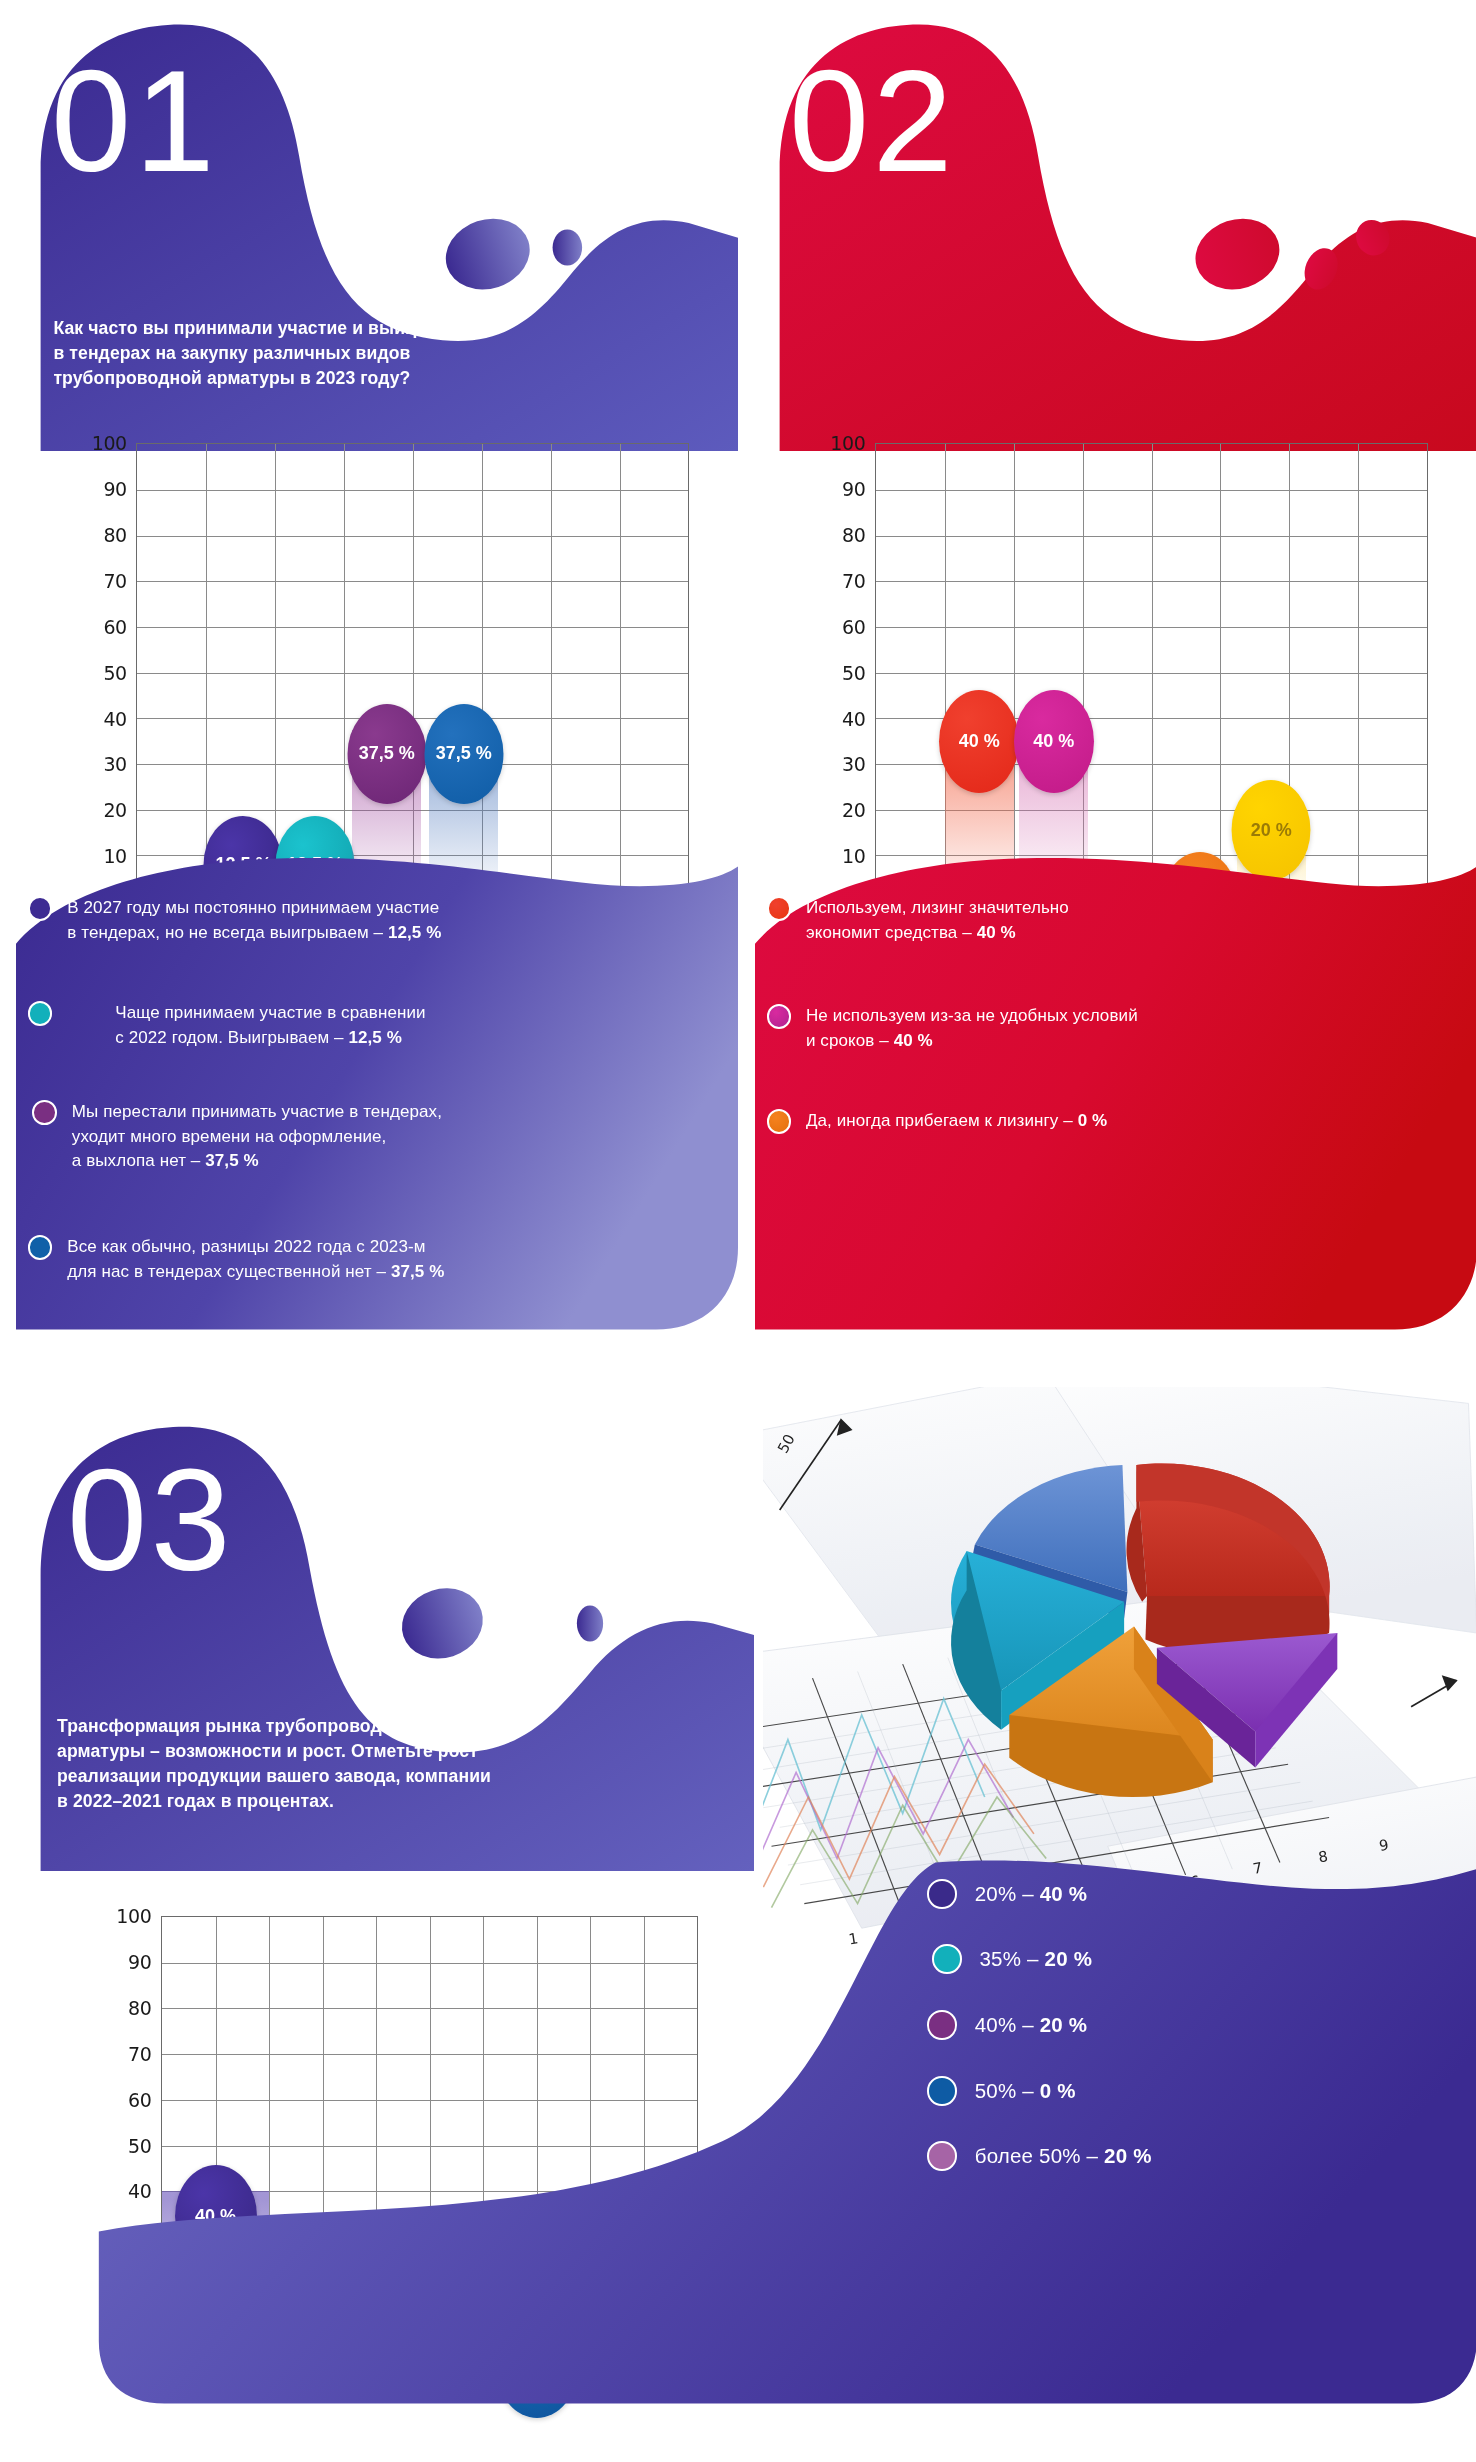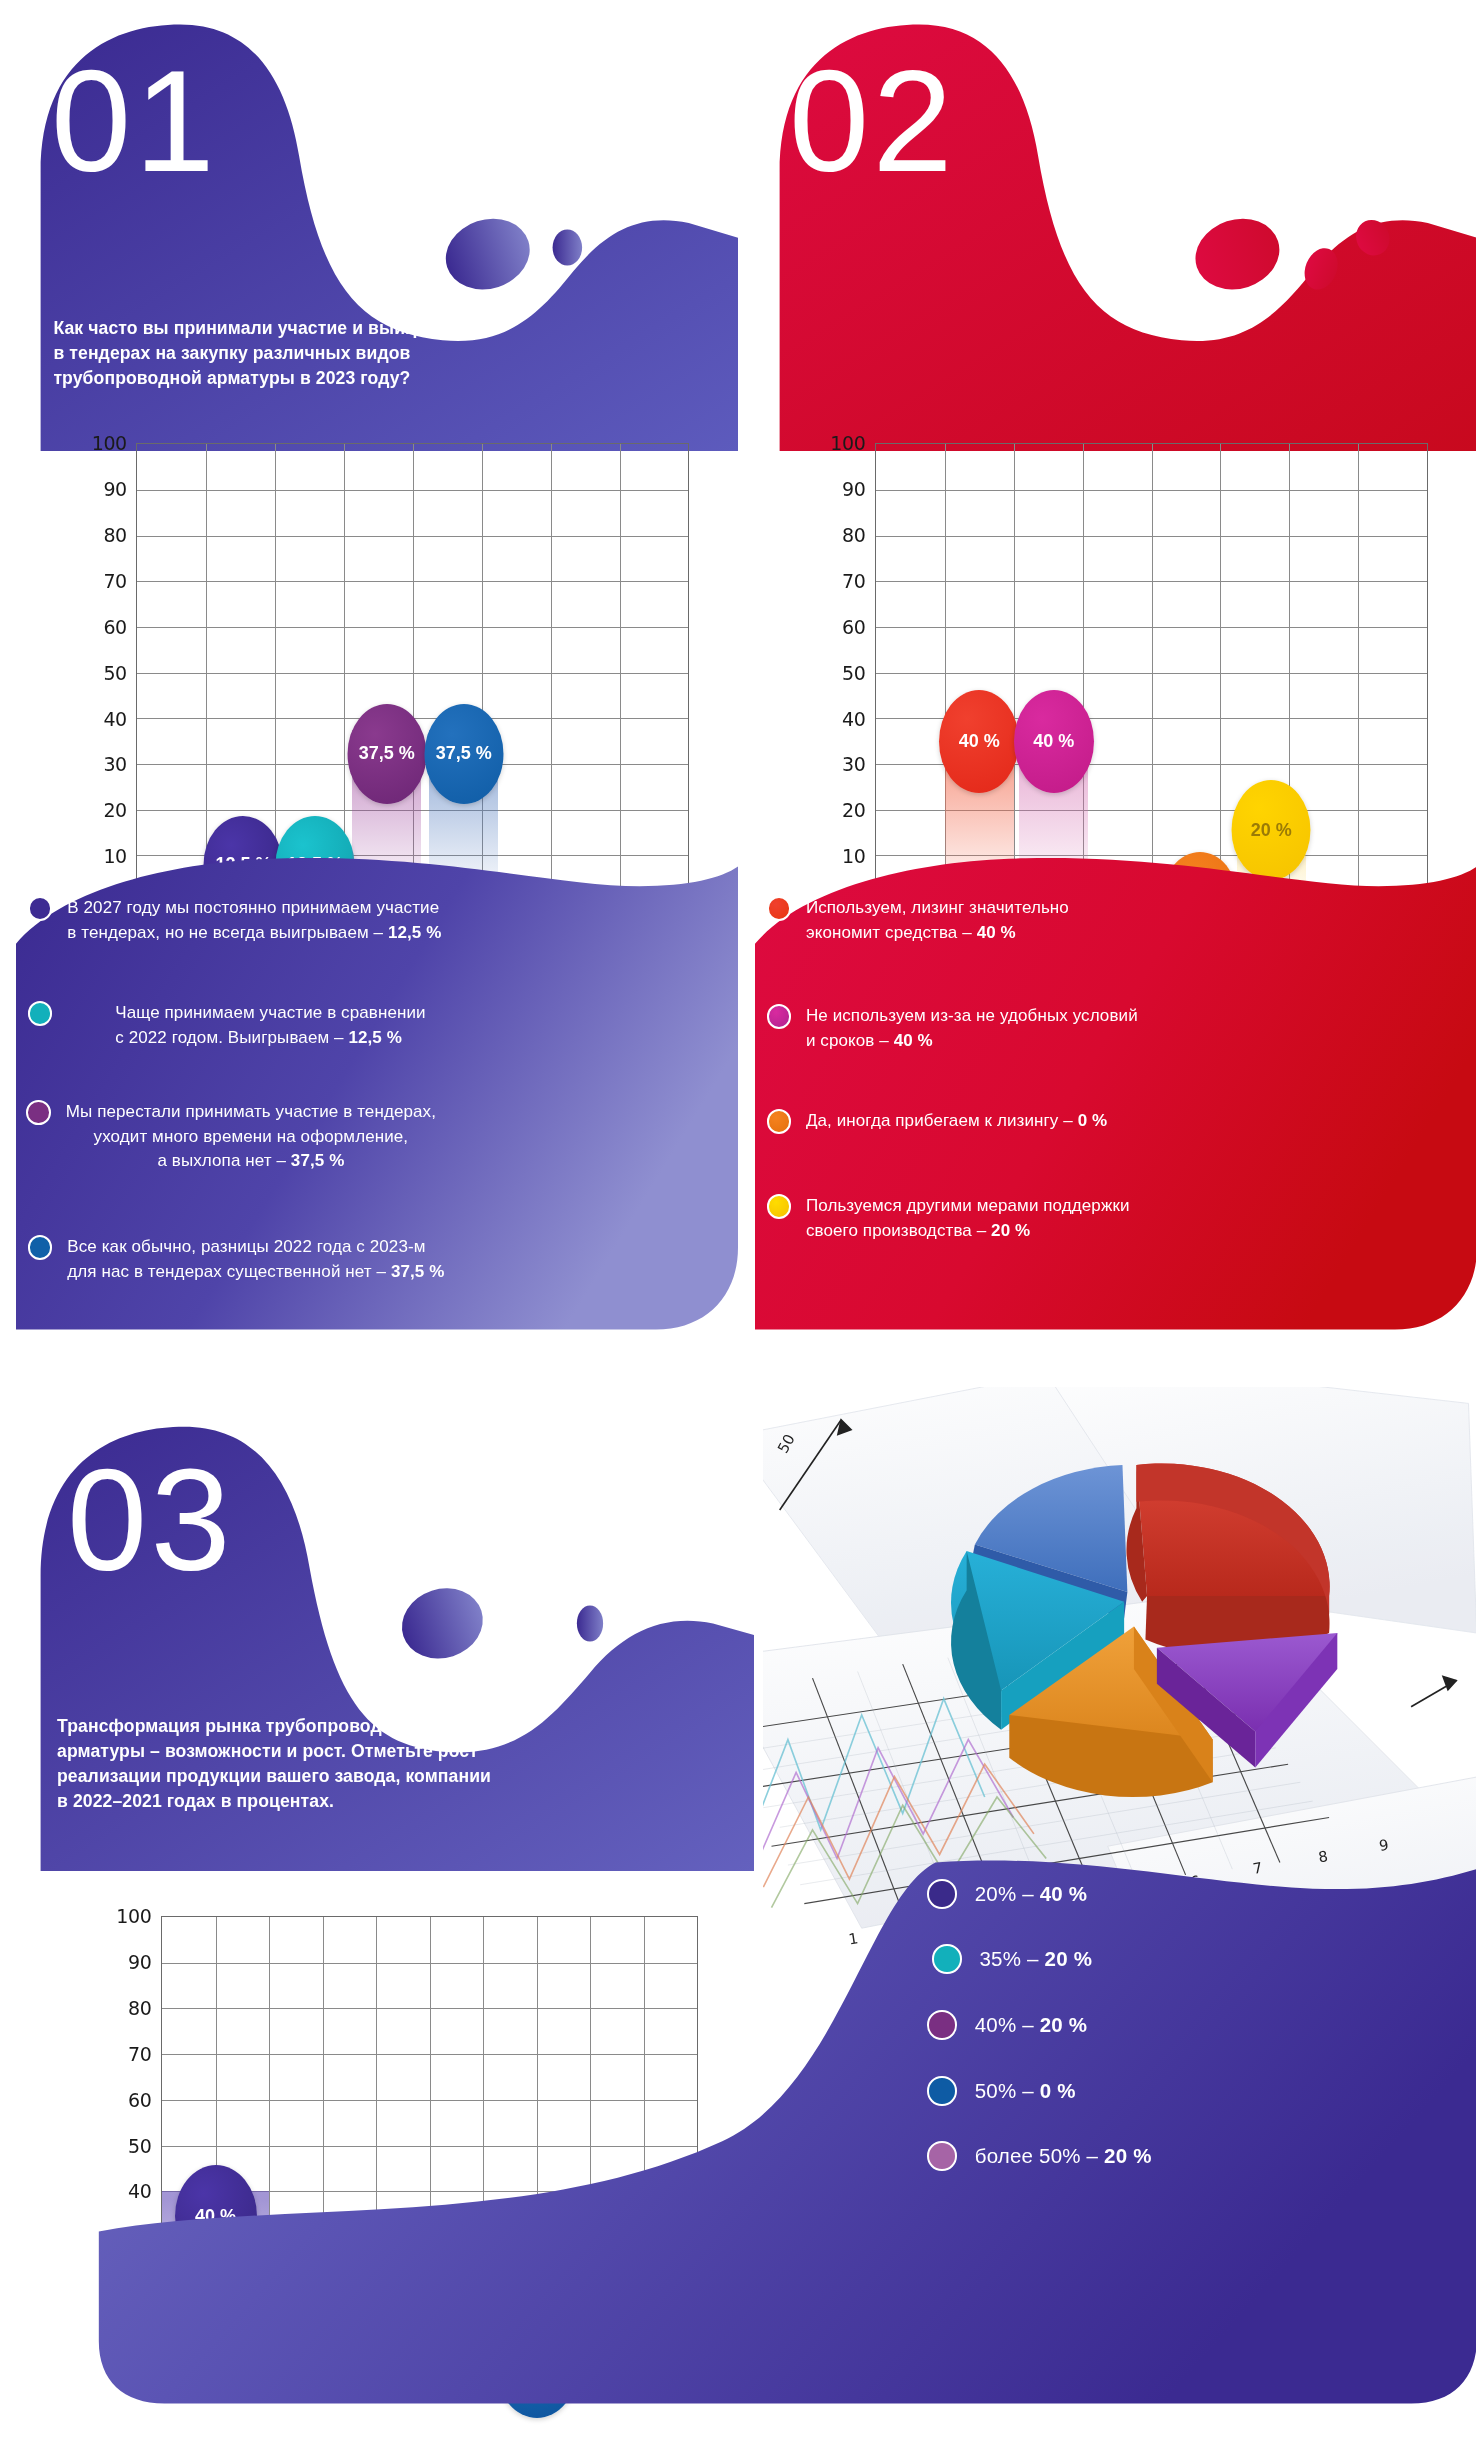--- a/index.html
+++ b/index.html
@@ -186,21 +186,21 @@
       <div class="legrow" style="left:11.5px; top:59px; width:697px;">
         <span class="dot" style="background:#3d2b93;"></span>
         <span class="legtxt"><span>В 2027 году мы постоянно принимаем участие
 в тендерах, но не всегда выигрываем – </span><b>12,5 %</b></span>
       </div>
       <div class="legrow" style="left:11.5px; top:164px; width:697px;gap:48px;">
         <span class="dot" style="background:#12b0bb;"></span>
         <span class="legtxt"><span>Чаще принимаем участие в сравнении
 с 2022 годом. Выигрываем – </span><b>12,5 %</b></span>
       </div>
-      <div class="legrow" style="left:10px; top:263px; width:697px;text-align:center;">
+      <div class="legrow" style="left:16px; top:263px; width:697px;">
         <span class="dot" style="background:#7a2f82;"></span>
         <span class="legtxt"><span>Мы перестали принимать участие в тендерах,
 уходит много времени на оформление,
 а выхлопа нет – </span><b>37,5 %</b></span>
       </div>
       <div class="legrow" style="left:11.5px; top:398px; width:697px;">
         <span class="dot" style="background:#1060a8;"></span>
         <span class="legtxt"><span>Все как обычно, разницы 2022 года с 2023-м
 для нас в тендерах существенной нет – </span><b>37,5 %</b></span>
       </div>
@@ -310,25 +310,20 @@
 экономит средства – </span><b>40 %</b></span>
       </div>
       <div class="legrow" style="left:11.5px; top:167px; width:697px;">
         <span class="dot" style="background:radial-gradient(circle at 35% 30%,#d92a9f,#b0228f);"></span>
         <span class="legtxt"><span>Не используем из-за не удобных условий
 и сроков – </span><b>40 %</b></span>
       </div>
       <div class="legrow" style="left:11.5px; top:272px; width:697px;">
         <span class="dot" style="background:radial-gradient(circle at 35% 30%,#f5821f,#e5700e);"></span>
         <span class="legtxt"><span>Да, иногда прибегаем к лизингу – </span><b>0 %</b></span>
-      </div>
-      <div class="legrow" style="left:11.5px; top:357px; width:697px;">
-        <span class="dot" style="background:radial-gradient(circle at 35% 30%,#ffdc00,#f5c000);"></span>
-        <span class="legtxt"><span>Пользуемся другими мерами поддержки
-своего производства – </span><b>20 %</b></span>
       </div>
     </div>
   </div>
 
   <div class="blockwrap" style="left:0px; top:1387px; width:1477px; height:1076px;">
 
     <div class="photo" style="left:763px; top:0px; width:714px; height:656px;">
       <svg width="714" height="656" viewBox="0 0 870 800">
         <defs>
           <linearGradient id="pap" x1="0" y1="0" x2="0.3" y2="1">

